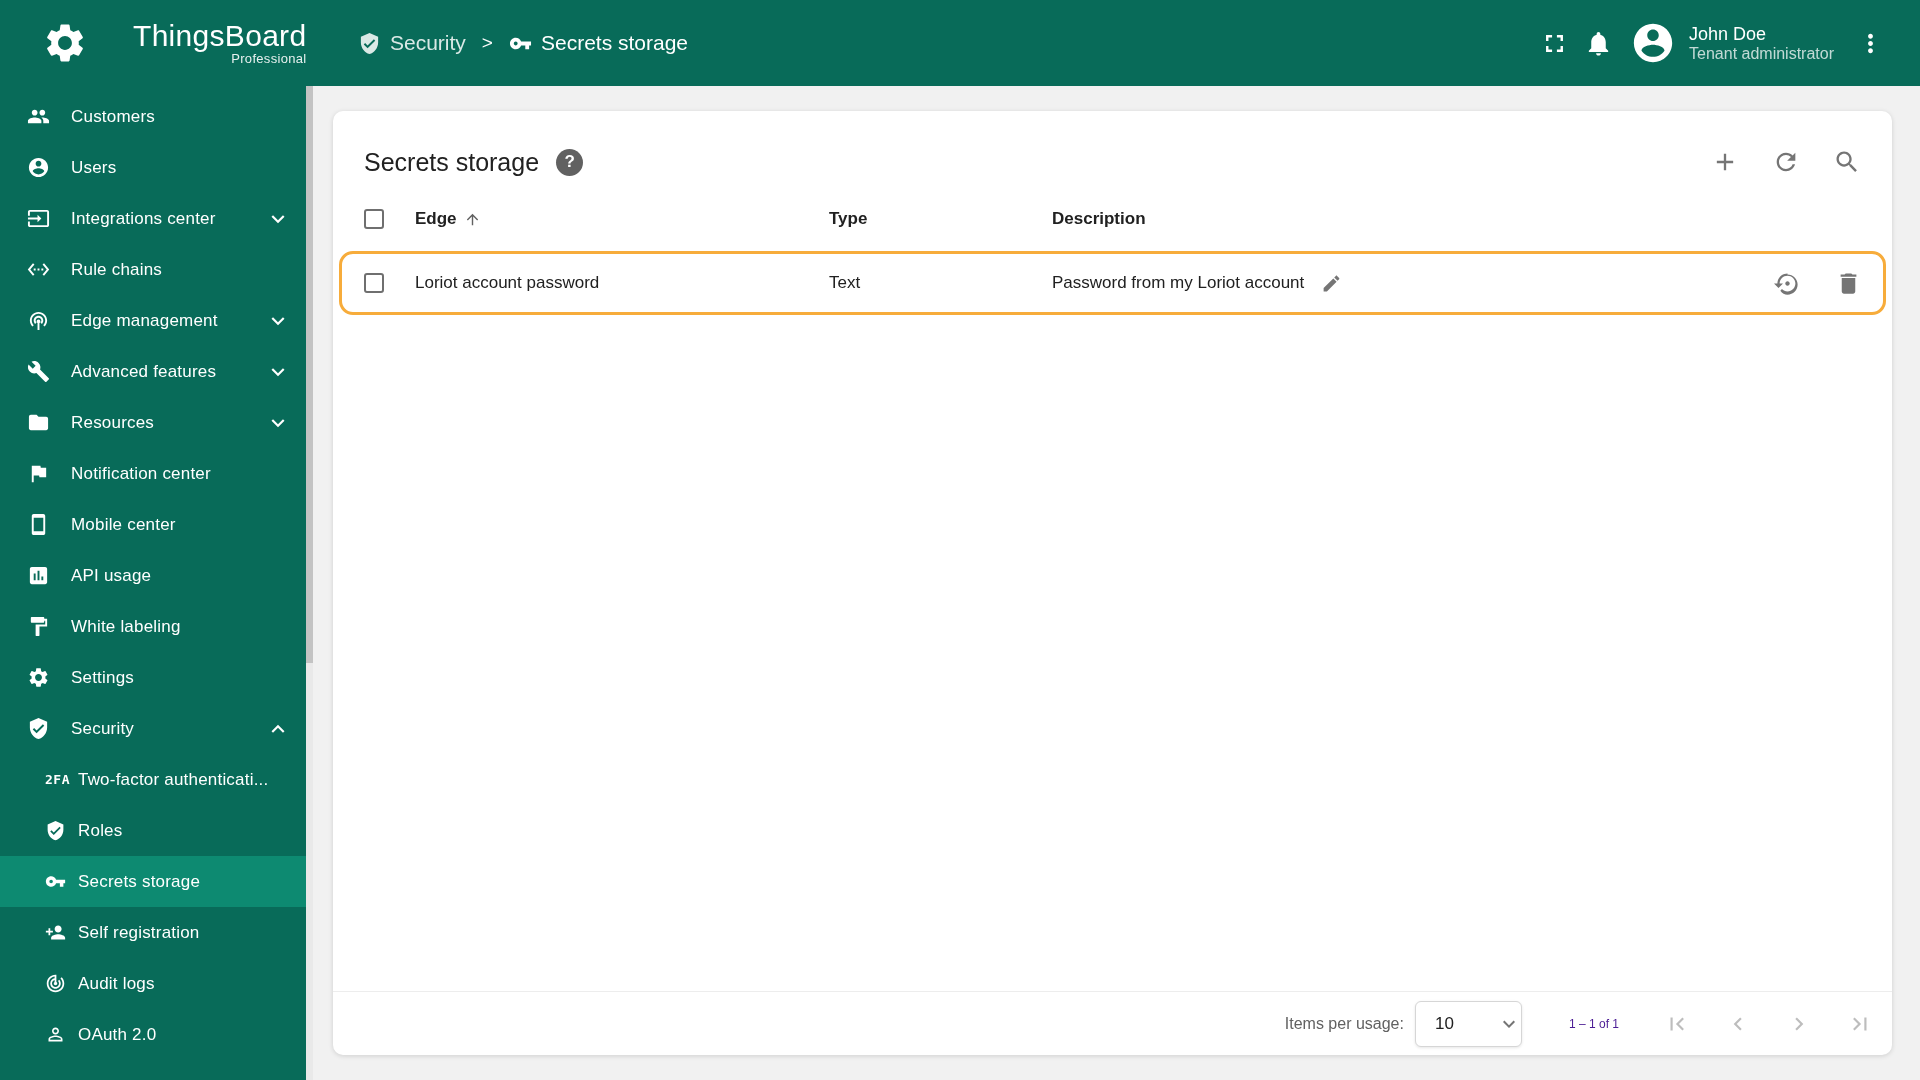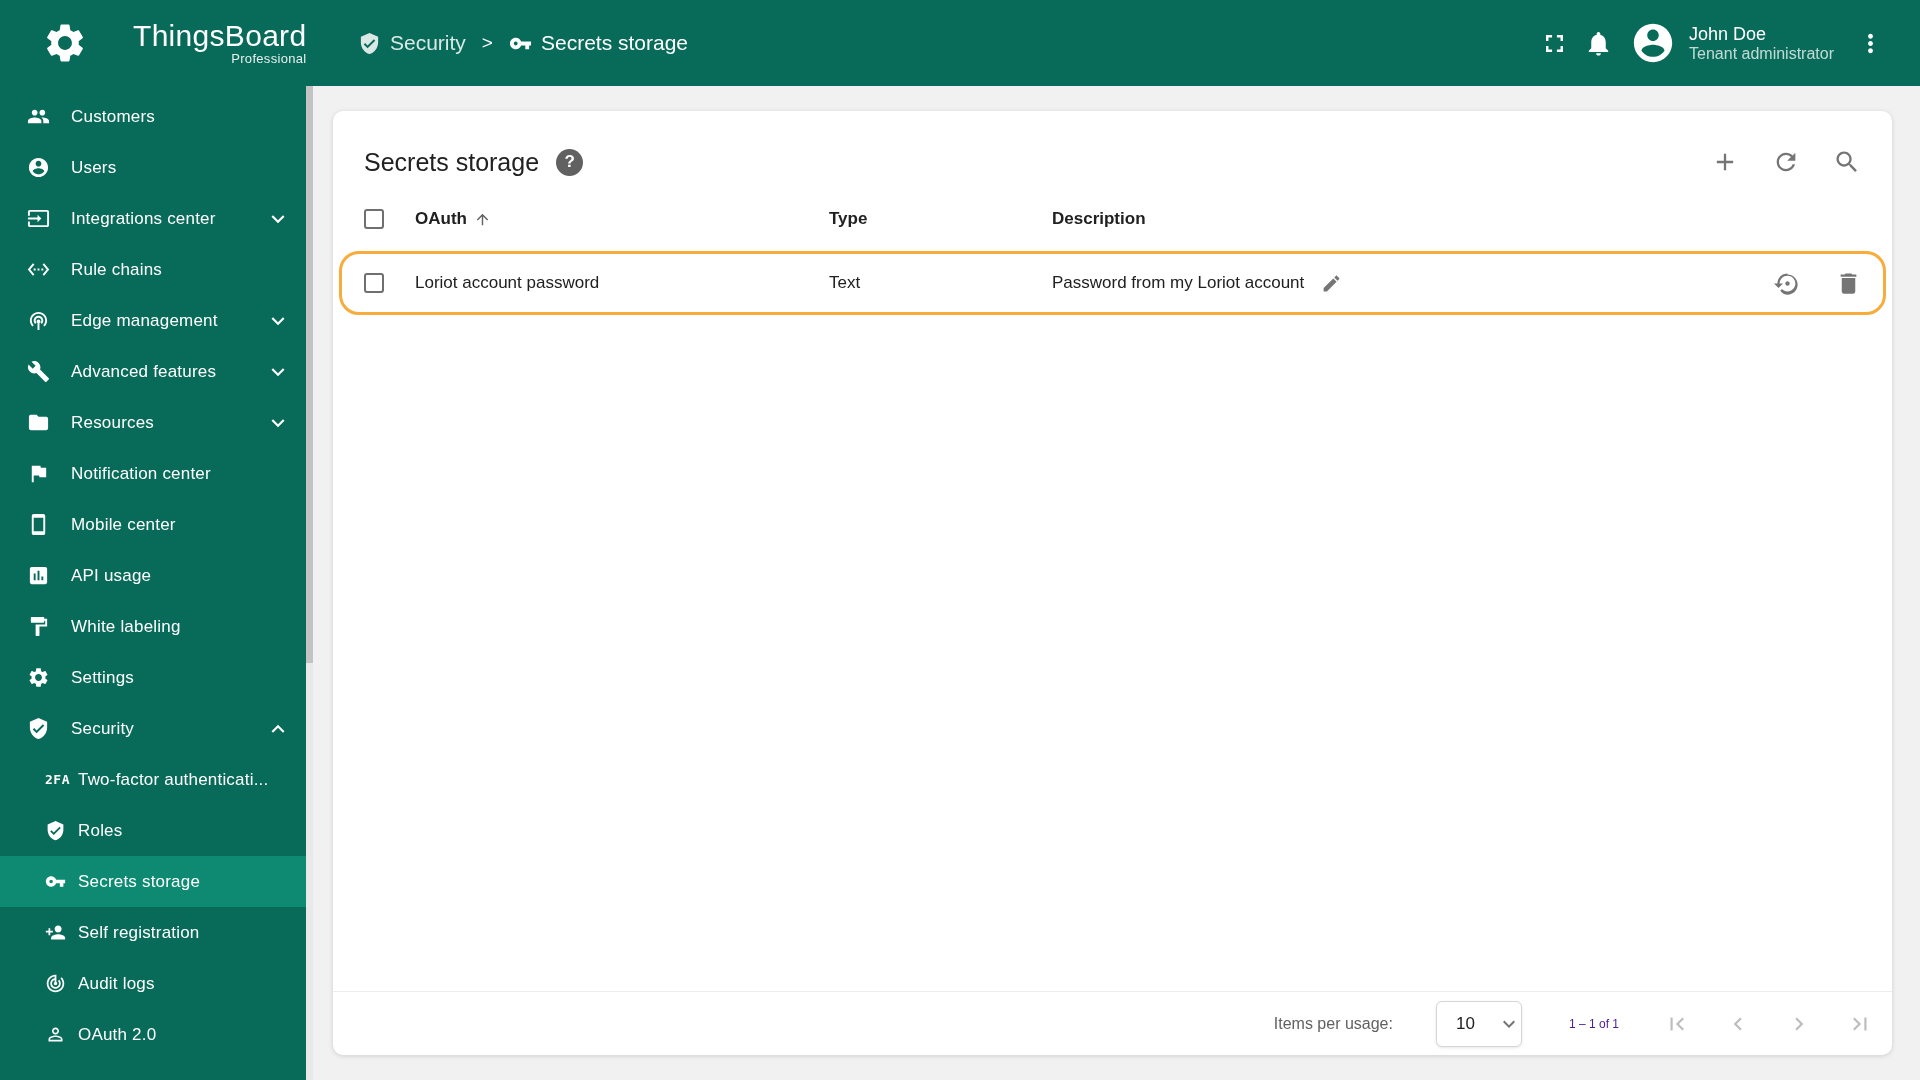--- a/index.html
+++ b/index.html
@@ -65,33 +65,33 @@
 
   .table-head{height:56px;flex:none;display:flex;align-items:center;padding:0 30px 0 31px;margin-top:14px;}
   .cell-cb{width:51px;flex:none;display:flex;align-items:center;}
   .cb{width:20px;height:20px;border:2px solid #6f6f6f;border-radius:3px;background:#fff;cursor:pointer;}
   .cell-name{width:414px;flex:none;display:flex;align-items:center;}
   .cell-type{width:223px;flex:none;}
   .cell-desc{flex:1;display:flex;align-items:center;min-width:0;}
   .th{font-size:17px;font-weight:700;color:var(--text-dark);}
   .sort-arrow{width:17px;height:17px;fill:#616161;margin-left:7px;}
 
-  .row{height:64px;flex:none;display:flex;align-items:center;margin:4px 6px 0;border:3px solid var(--row-highlight);border-radius:20px;padding:0 21px 0 22px;cursor:pointer;background:#fff;}
+  .row{height:64px;flex:none;display:flex;align-items:center;margin:4px 6px 0;border:3px solid var(--row-highlight);border-radius:14px;padding:0 21px 0 22px;cursor:pointer;background:#fff;}
   .td{font-size:17px;color:var(--text-dark);white-space:nowrap;}
   .edit-btn{width:24px;height:24px;display:flex;align-items:center;justify-content:center;margin-left:15px;cursor:pointer;flex:none;}
   .edit-btn .ic{width:21px;height:21px;fill:var(--icon-gray);}
   .row-actions{margin-left:auto;display:flex;align-items:center;gap:33px;}
   .abtn{width:28px;height:28px;display:flex;align-items:center;justify-content:center;cursor:pointer;}
   .abtn .ic{width:27px;height:27px;fill:var(--icon-gray);}
 
   .flex-fill{flex:1;}
 
   .paginator{height:64px;flex:none;display:flex;align-items:center;justify-content:flex-end;padding-right:12px;border-top:1px solid rgba(0,0,0,.07);}
   .ipp-label{font-size:16px;color:#616161;margin-right:11px;}
-  .page-size-select{width:86px;height:46px;border:1px solid #d6d6d6;border-radius:6px;background:#fff;box-shadow:0 1px 3px rgba(0,0,0,.10);display:flex;align-items:center;padding:0 0 0 19px;cursor:pointer;margin-left:32px;}
+  .page-size-select{width:107px;height:46px;border:1px solid #d6d6d6;border-radius:6px;background:#fff;box-shadow:0 1px 3px rgba(0,0,0,.10);display:flex;align-items:center;padding:0 0 0 19px;cursor:pointer;}
   .page-size-value{font-size:17px;color:var(--text-dark);}
   .select-caret{width:24px;height:24px;fill:var(--icon-gray);margin-left:auto;}
   .range-label{font-size:12px;color:#4c1d95;margin-left:47px;}
   .pag-nav{display:flex;align-items:center;margin-left:38px;gap:21px;}
   .pbtn{width:40px;height:40px;display:flex;align-items:center;justify-content:center;cursor:default;}
   .pbtn .ic{width:26px;height:26px;fill:var(--disabled-gray);}
 </style>
 </head>
 <body>
 
@@ -418,21 +418,21 @@
           </div>
         </div>
       </div>
     </div>
 
     <div class="table-head">
       <div class="cell-cb">
         <div class="cb"></div>
       </div>
       <div class="cell-name">
-        <span class="th">OAuth</span>
+        <span class="th">Edge</span>
         <svg class="sort-arrow">
             <use href="#i-arrow-up"></use>
           </svg>
       </div>
       <div class="cell-type">
         <span class="th">Type</span>
       </div>
       <div class="cell-desc">
         <span class="th">Description</span>
       </div>

